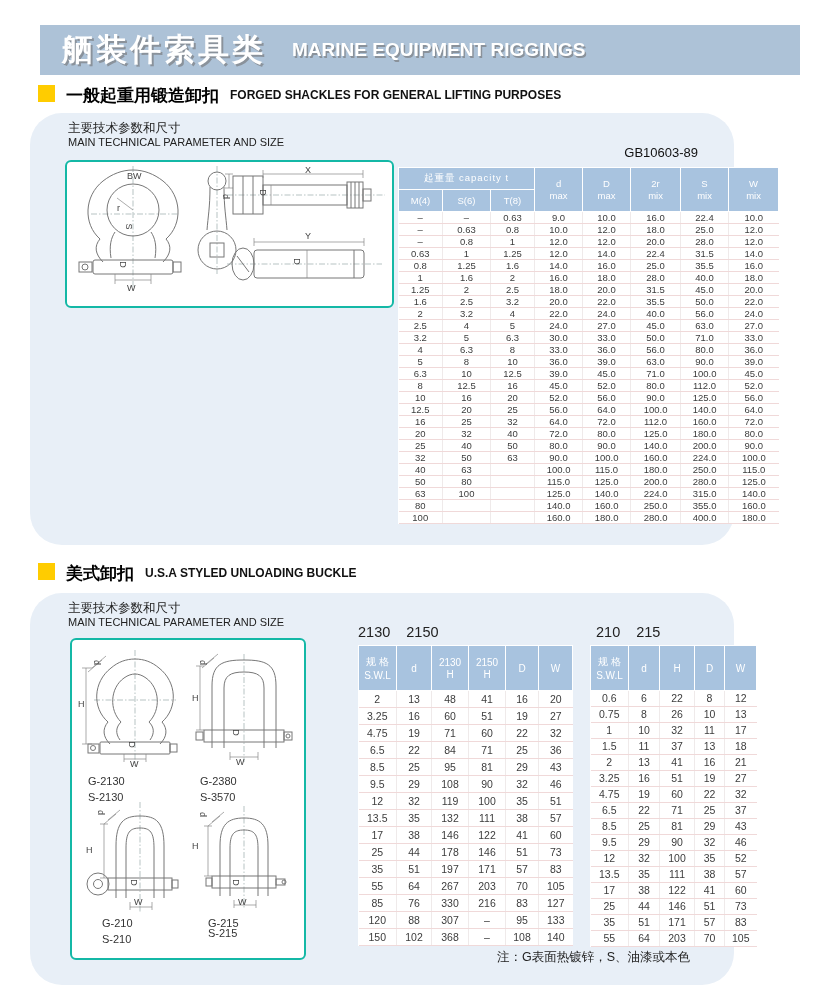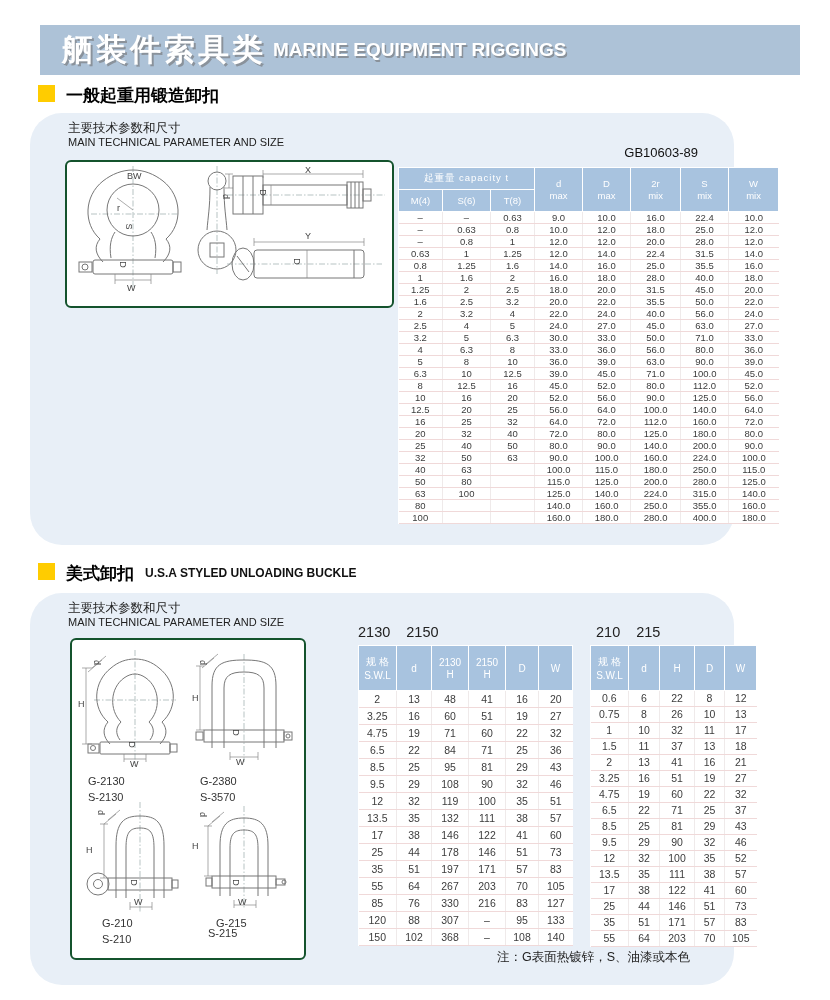--- a/index.html
+++ b/index.html
@@ -1,40 +1,40 @@
 <!DOCTYPE html>
 <html><head>
 <meta charset="utf-8">
 <style>
   html,body{margin:0;padding:0;background:#ffffff;}
   #page{position:relative;width:830px;height:1000px;background:#ffffff;overflow:hidden;
         font-family:"Liberation Sans","DejaVu Sans",sans-serif;color:#222;}
 
   
   .banner{position:absolute;left:40px;top:25px;width:760px;height:50px;background:#adc2d7;
-          display:flex;align-items:center;padding-left:22px;box-sizing:border-box;gap:7px;}
+          display:flex;align-items:center;padding-left:22px;box-sizing:border-box;gap:26px;}
   .banner .cn{font-size:31px;font-weight:bold;color:#fff;letter-spacing:3px;
               text-shadow:2px 2px 0 #8a929b;white-space:nowrap;}
   .banner .en{font-size:19px;font-weight:bold;color:#fff;margin-top:0;
               text-shadow:1.5px 1.5px 0 #8a929b;white-space:nowrap;}
 
   
   .sec-title{position:absolute;display:flex;align-items:flex-start;gap:11px;left:38px;}
   .ysq{width:17px;height:17px;background:#ffcc00;flex:0 0 auto;margin-top:1px;}
   .sec-title .cn{font-size:17px;font-weight:bold;color:#000;white-space:nowrap;}
   .sec-title .en{font-size:12px;font-weight:bold;color:#111;margin-top:4px;white-space:nowrap;}
 
   
   .panel{position:absolute;left:30px;width:704px;background:#e8eff7;border-radius:32px;}
   .param-cn{position:absolute;left:38px;top:7px;font-size:12.5px;color:#222;}
   .param-en{position:absolute;left:38px;top:23px;font-size:11px;color:#222;}
   .standard{position:absolute;right:36px;top:32px;font-size:13px;color:#111;}
 
   
-  .dbox{position:absolute;background:#fff;border:2px solid #14532d;border-radius:6px;}
+  .dbox{position:absolute;background:#fff;border:2px solid #14b8a6;border-radius:6px;}
   .dbox svg{position:absolute;left:0;top:0;}
   .dlabel{position:absolute;font-size:9px;color:#444;line-height:1;white-space:nowrap;}
   .dlabel.cap{font-size:11px;color:#333;}
 
   
   table{border-collapse:collapse;table-layout:fixed;background:#fff;}
   th{background:#a8c3df;color:#ffffff;font-weight:normal;border:1px solid #ffffff;
      text-align:center;vertical-align:middle;padding:0;}
   td{background:#fff;border-bottom:1px solid #f0d9d9;border-right:1px solid #efeaea;
      text-align:center;vertical-align:middle;color:#3c3c3c;padding:0;}
@@ -66,20 +66,21 @@
 <div id="page">
 
   <div class="banner">
     <span class="cn">舾装件索具类</span>
     <span class="en">MARINE EQUIPMENT RIGGINGS</span>
   </div>
 
   <div class="sec-title" style="top:84px;">
     <span class="ysq"></span>
     <span class="cn">一般起重用锻造卸扣</span>
+    <span class="en">FORGED SHACKLES FOR GENERAL LIFTING PURPOSES</span>
   </div>
 
   <div class="panel" style="top:113px;height:432px;">
     <div class="param-cn">主要技术参数和尺寸</div>
     <div class="param-en">MAIN TECHNICAL PARAMETER AND SIZE</div>
     <div class="standard">GB10603-89</div>
 
     <div class="dbox" style="left:35px;top:47px;width:325px;height:144px;">
       <svg width="325" height="144" viewBox="0 0 325 144">
 
@@ -494,21 +495,21 @@
         <span class="dlabel" style="left: 26px; top: 168px; transform: rotate(90deg);">d</span>
         <span class="dlabel" style="left: 14px; top: 206px;">H</span>
         <span class="dlabel" style="left: 58px; top: 238px; transform: rotate(90deg);">D</span>
         <span class="dlabel" style="left: 62px; top: 258px;">W</span>
         <span class="dlabel cap" style="left: 30px; top: 278px;">G-210</span>
         <span class="dlabel cap" style="left: 30px; top: 294px;">S-210</span>
         <span class="dlabel" style="left: 128px; top: 170px; transform: rotate(90deg);">d</span>
         <span class="dlabel" style="left: 120px; top: 202px;">H</span>
         <span class="dlabel" style="left: 160px; top: 238px; transform: rotate(90deg);">D</span>
         <span class="dlabel" style="left: 166px; top: 258px;">W</span>
-        <span class="dlabel cap" style="left: 144px; top: 278px;">G-215</span>
+        <span class="dlabel cap" style="left: 136px; top: 278px;">G-215</span>
         <span class="dlabel cap" style="left: 136px; top: 288px; text-align: right;">S-215</span>
       </div>
 
     <div class="tcap" style="left:328px;top:31px;">
       <span>2130</span>
       <span>2150</span>
     </div>
 
     <table class="t2" style="left:328px;top:52px;">
       <colgroup>

